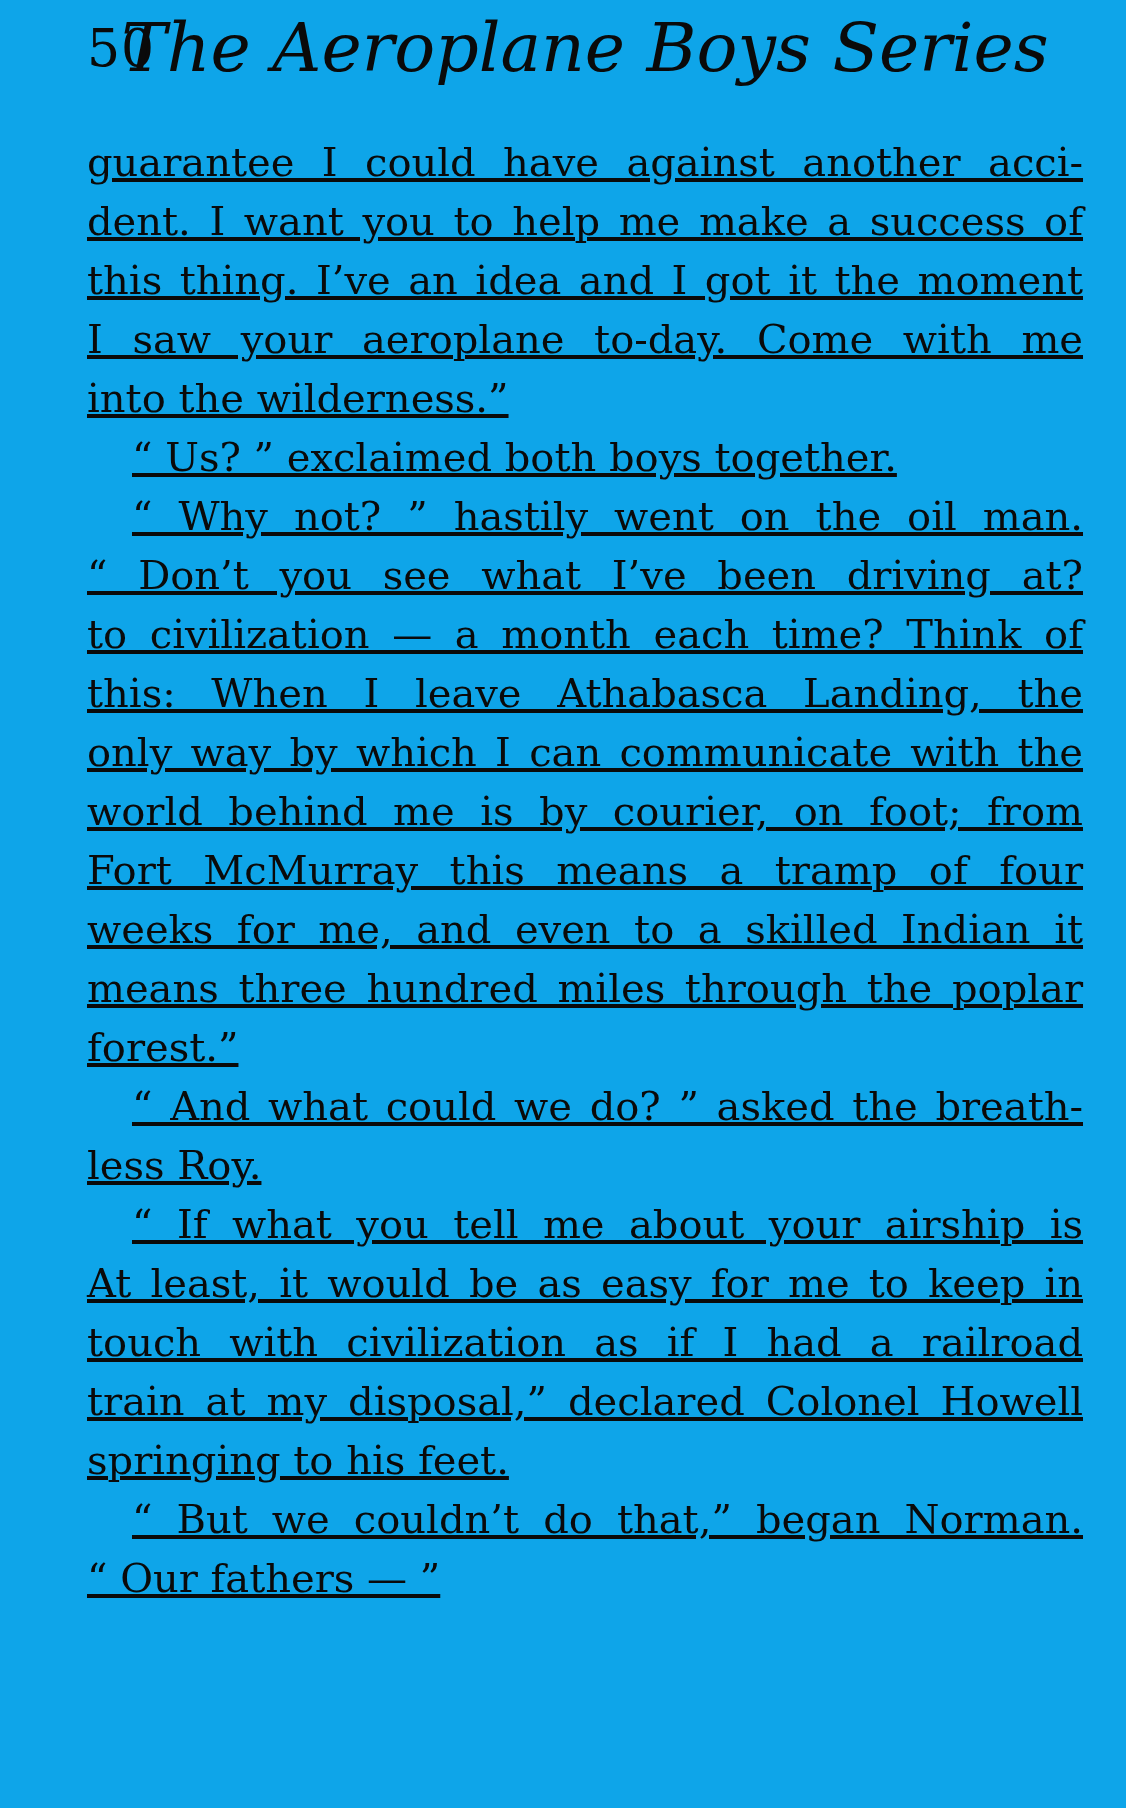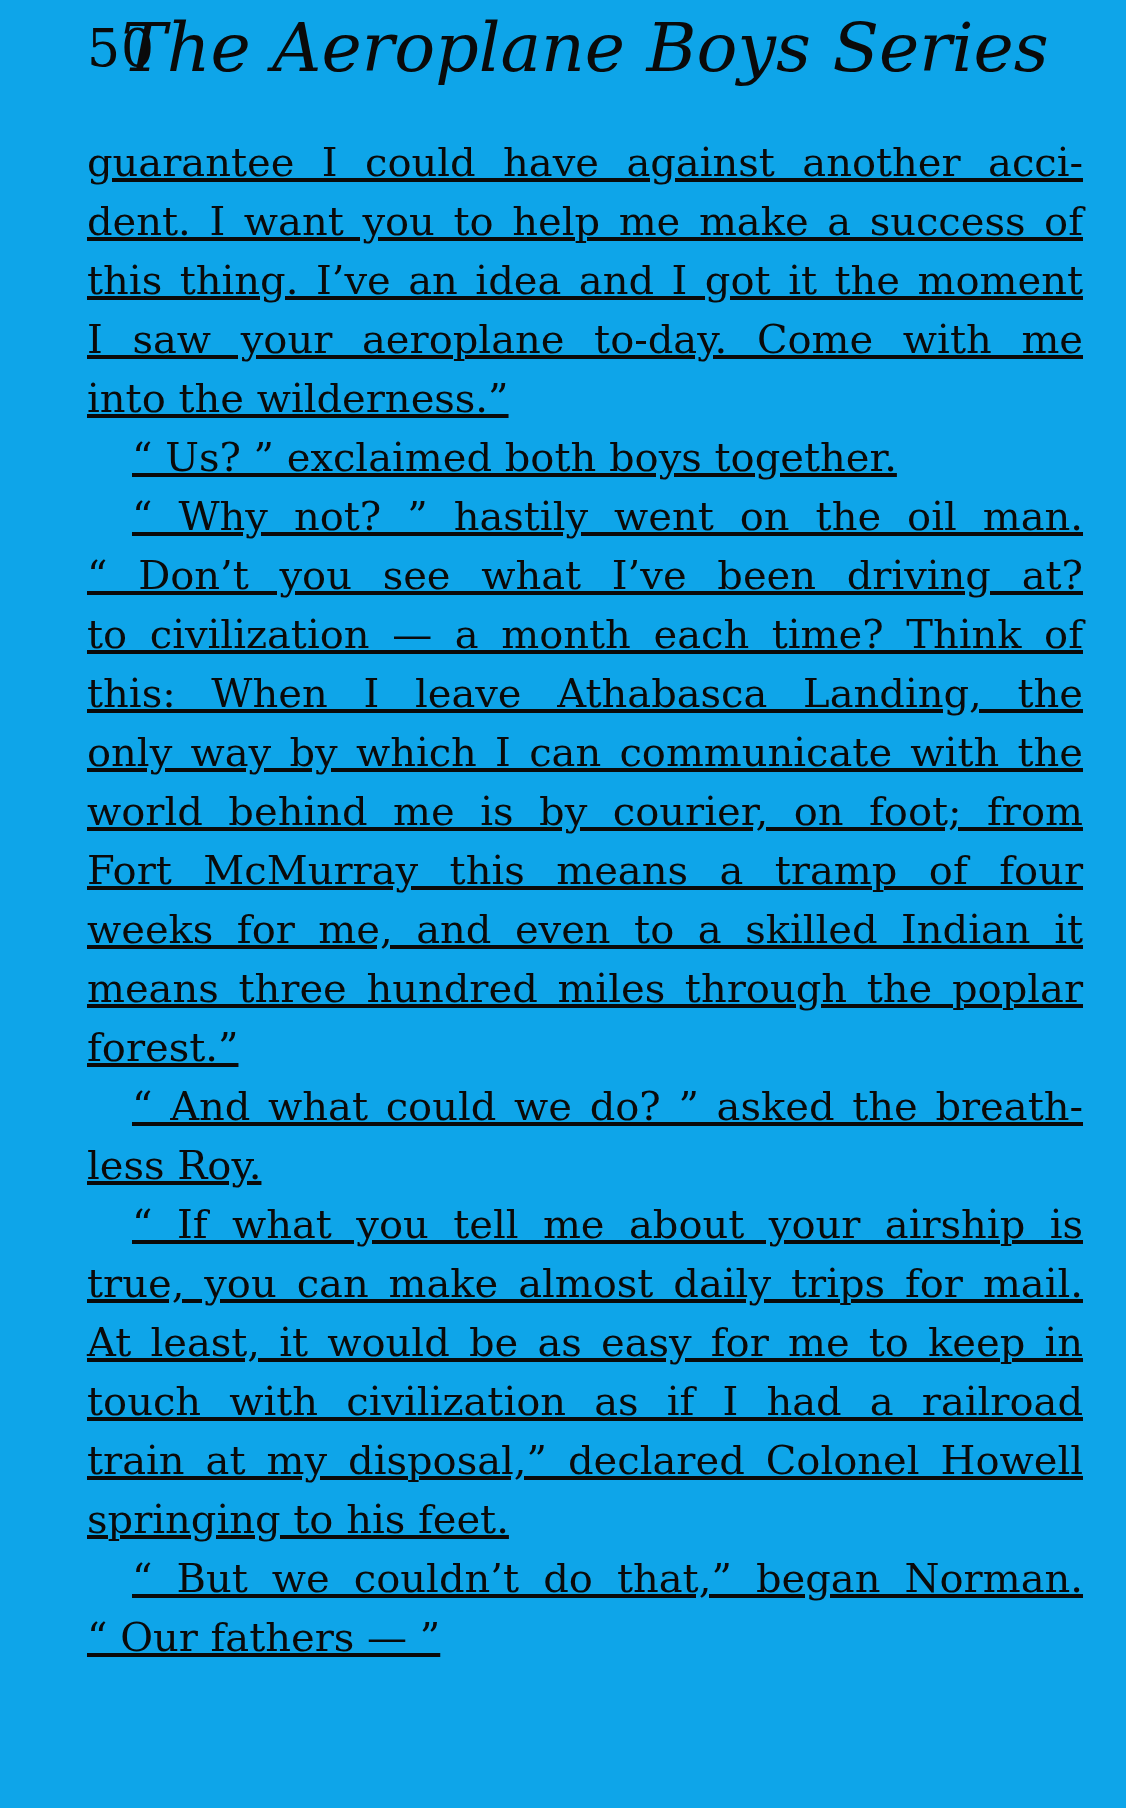--- a/index.html
+++ b/index.html
@@ -82,21 +82,20 @@
       <div class="line just">this:  When I leave Athabasca Landing, the</div>
       <div class="line just">only way by which I can communicate with the</div>
       <div class="line just">world behind me is by courier, on foot; from</div>
       <div class="line just">Fort McMurray this means a tramp of four</div>
       <div class="line just">weeks for me, and even to a skilled Indian it</div>
       <div class="line just">means three hundred miles through the poplar</div>
       <div class="line">forest.”</div>
       <div class="line just indent">“ And what could we do? ” asked the breath-</div>
       <div class="line">less Roy.</div>
       <div class="line just indent">“ If what you tell me about your airship is</div>
-      <div class="line just">true, you can make almost daily trips for mail.</div>
       <div class="line just">At least, it would be as easy for me to keep in</div>
       <div class="line just">touch with civilization as if I had a railroad</div>
       <div class="line just">train at my disposal,” declared Colonel Howell</div>
       <div class="line">springing to his feet.</div>
       <div class="line just indent">“ But we couldn’t do that,” began Norman.</div>
       <div class="line">“ Our fathers — ”</div>
     </main>
 </div>
 
 </body></html>

